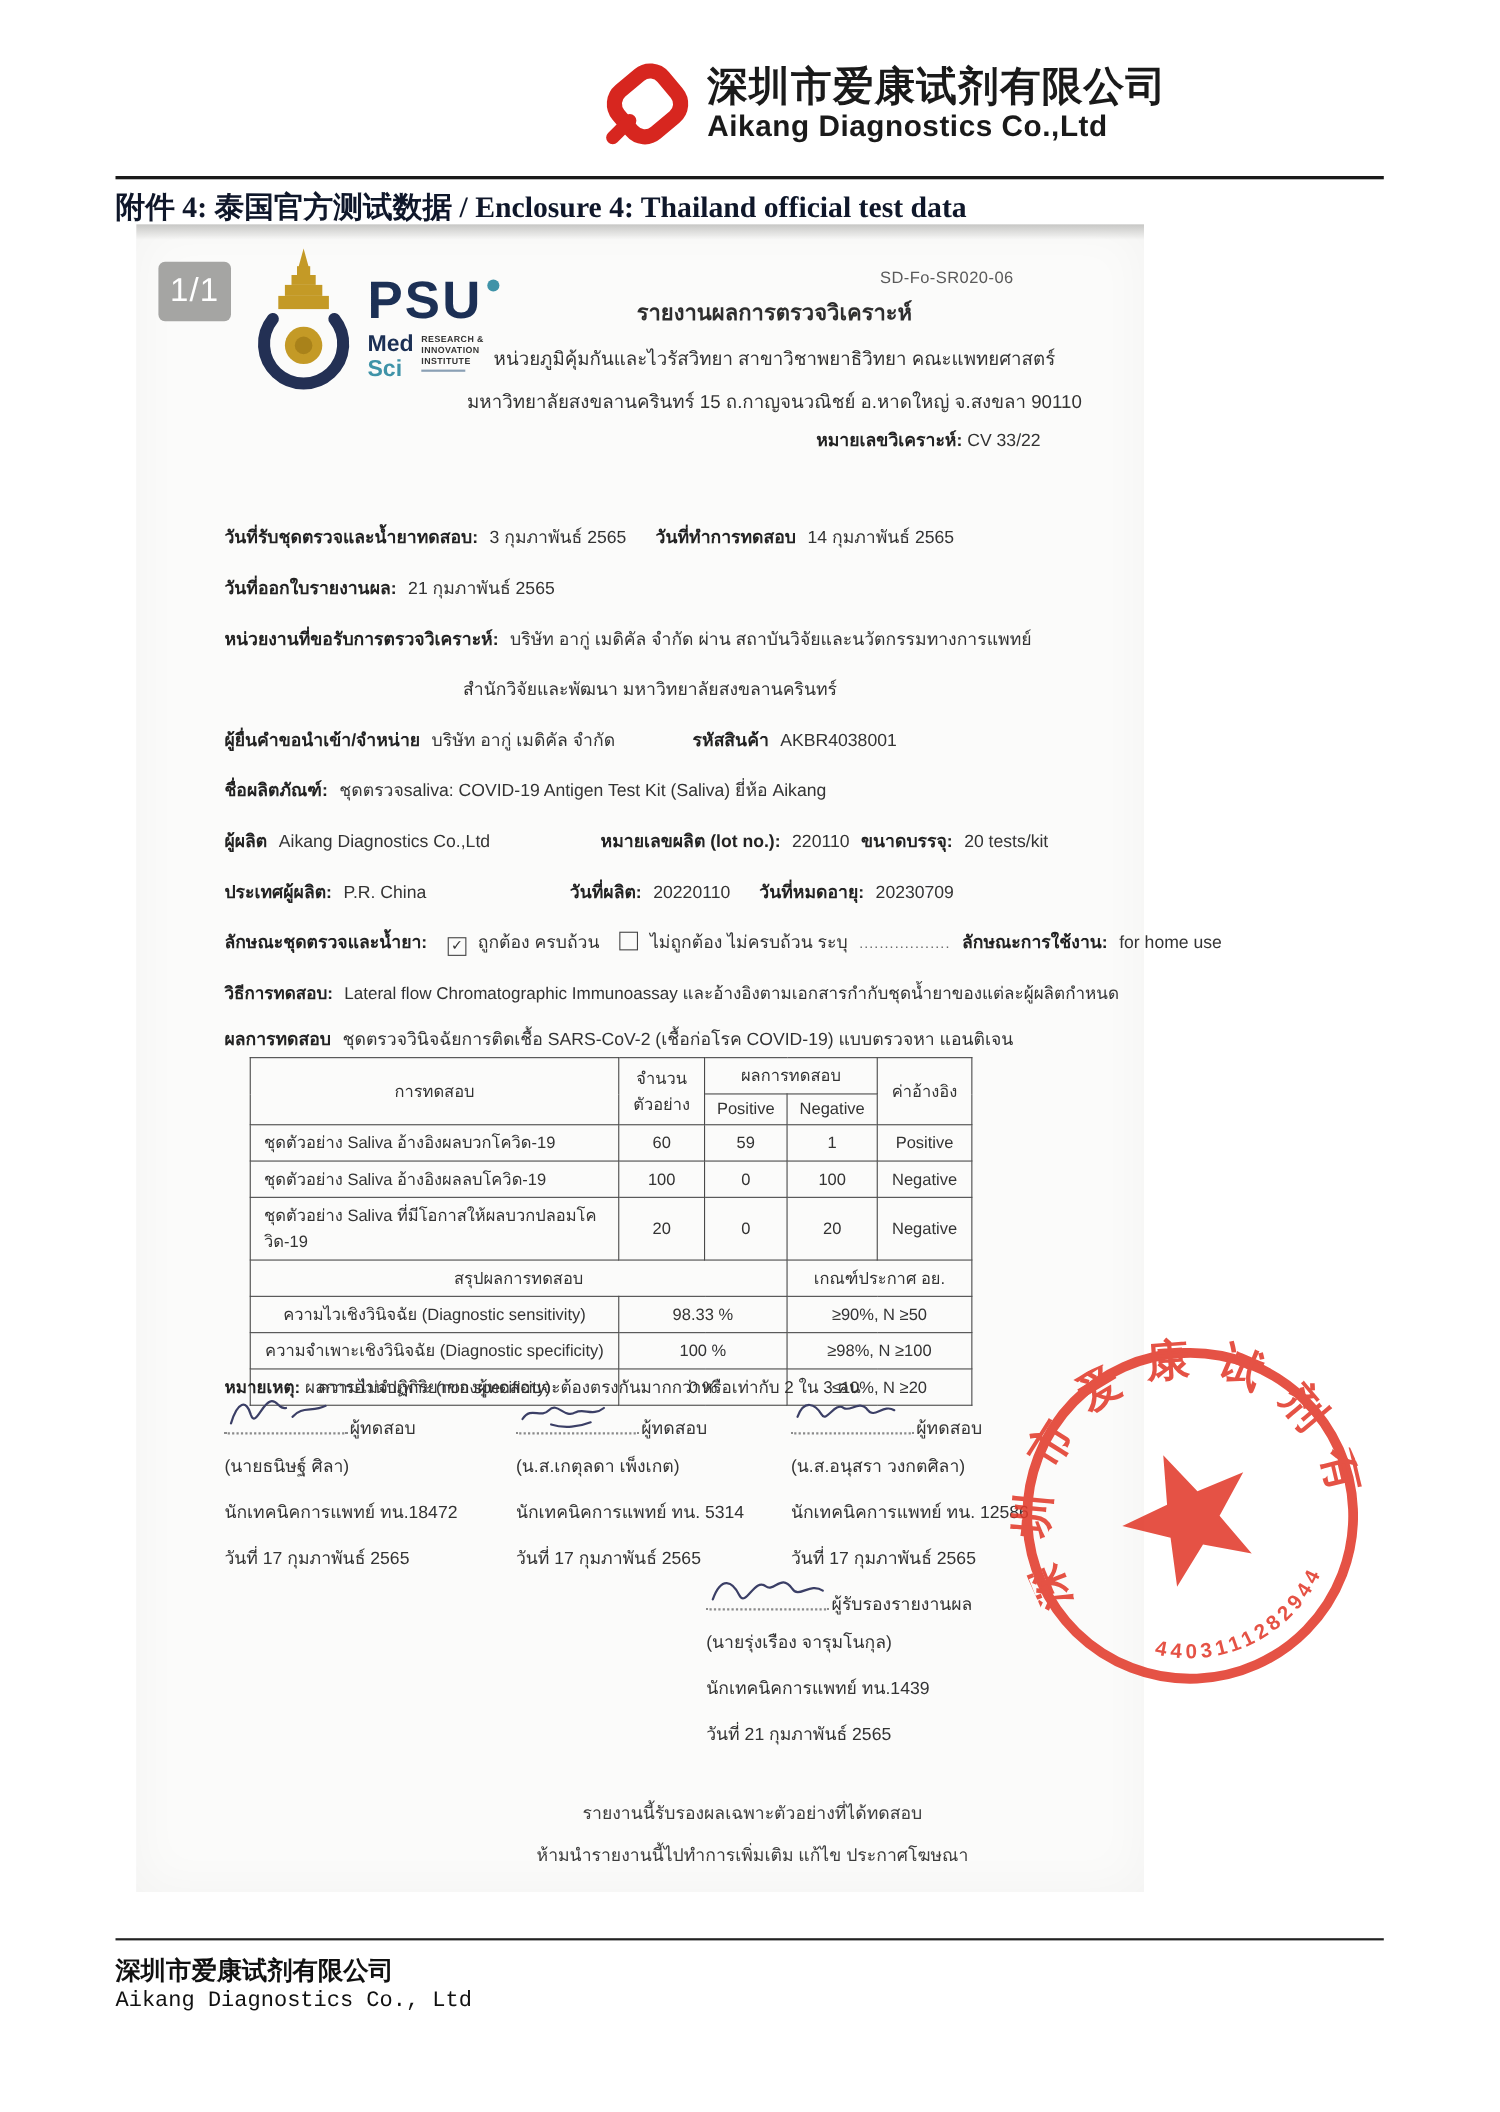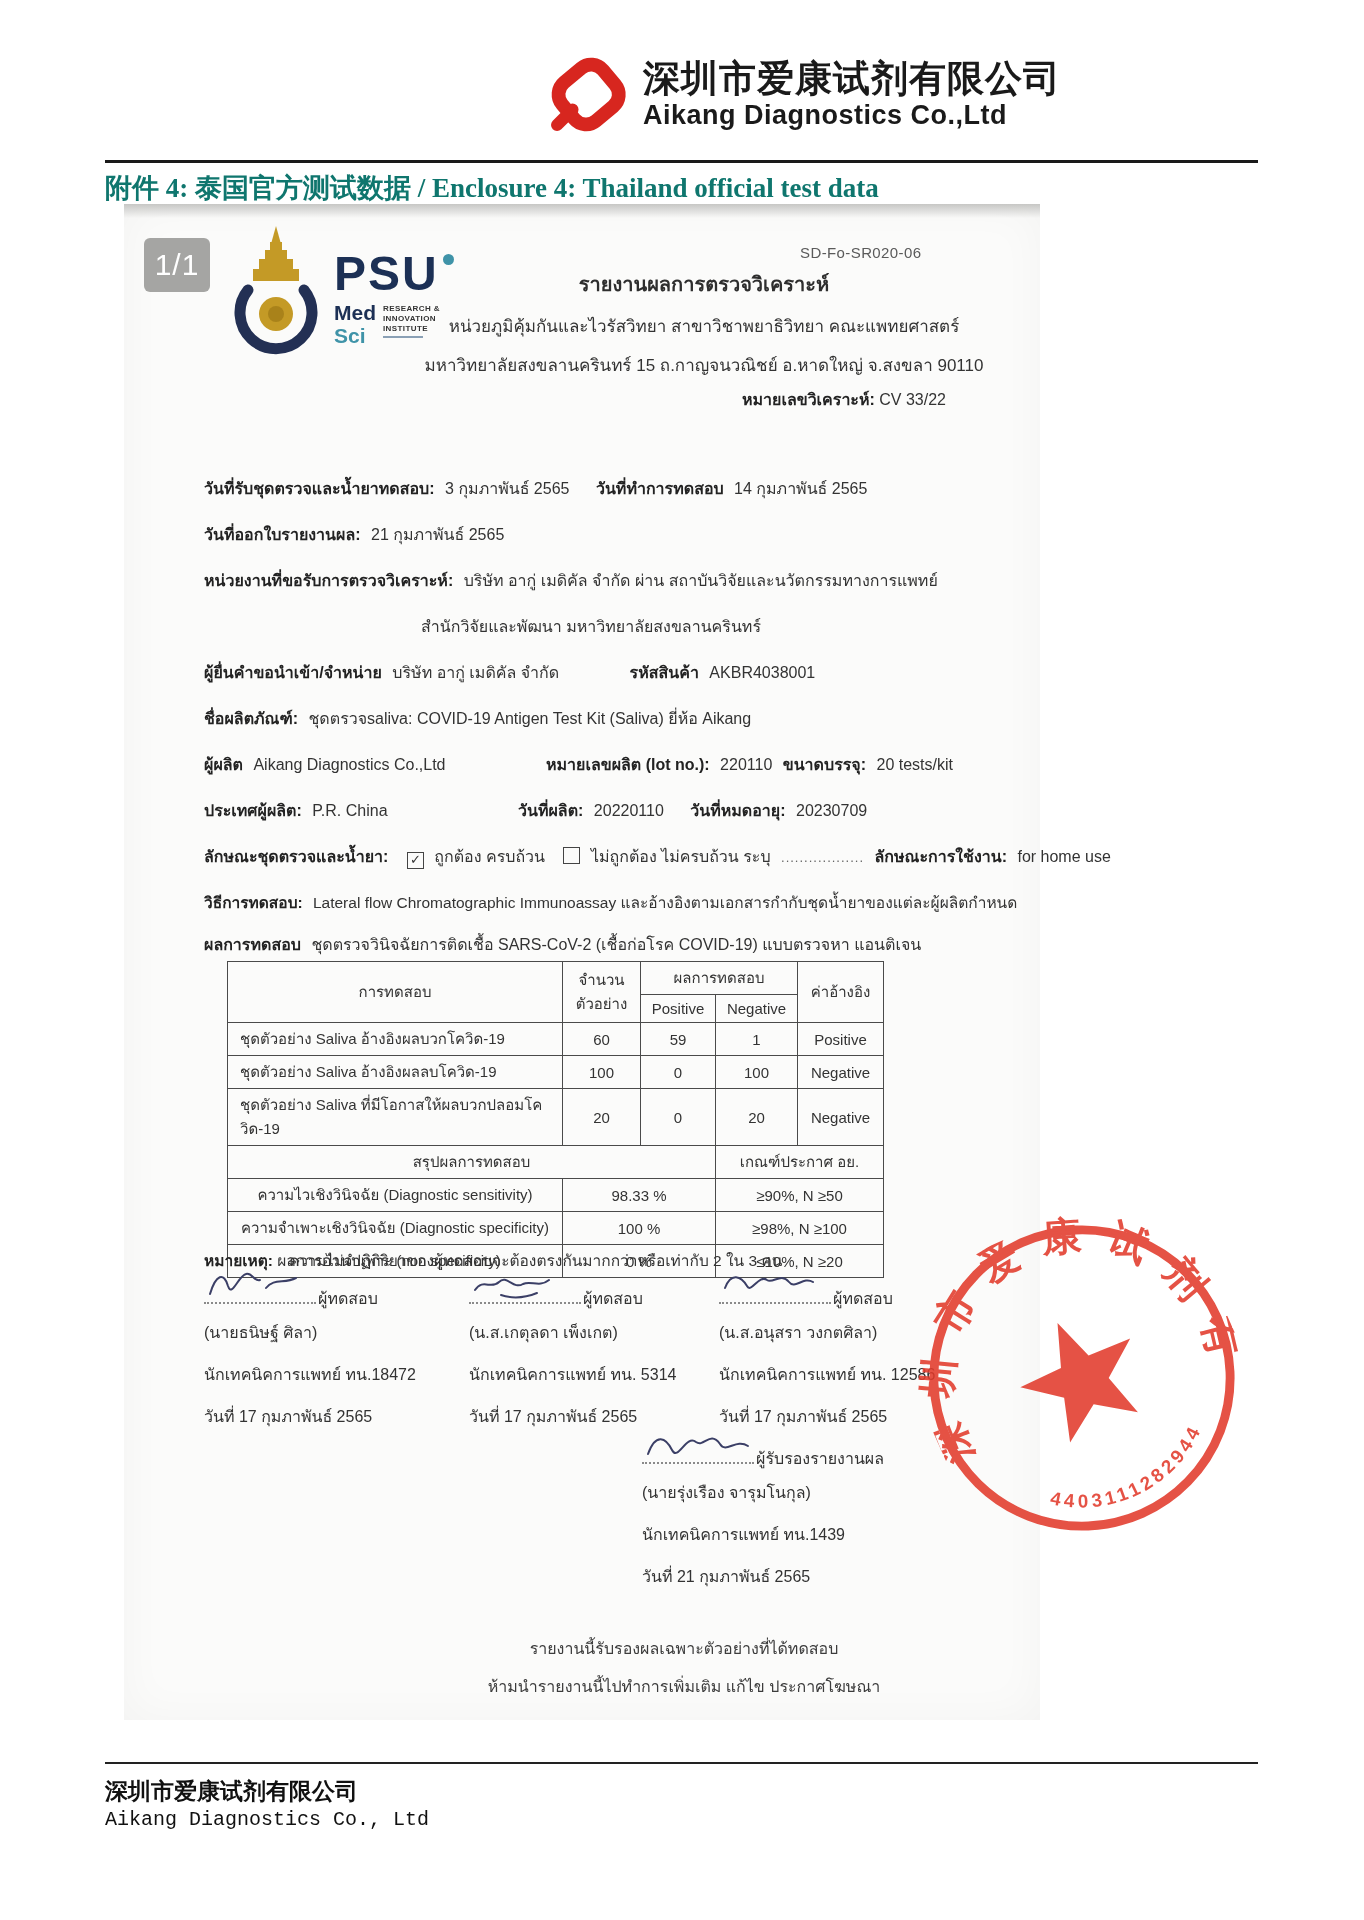--- a/index.html
+++ b/index.html
@@ -8,21 +8,21 @@
     font-family:"Liberation Sans","DejaVu Sans",sans-serif; color:#222; overflow:hidden;
   }
   
   .brand { position:absolute; left:545px; top:56px; display:flex; align-items:center; gap:12px; }
   .brand-logo { width:86px; height:78px; }
   .brand-cn { font-size:37px; font-weight:700; color:#1a1a1a; letter-spacing:1px; line-height:1.1; white-space:nowrap; }
   .brand-en { font-size:27px; font-weight:700; color:#1a1a1a; letter-spacing:.5px; white-space:nowrap; }
   .rule-top { position:absolute; left:105px; top:160px; width:1153px; height:3px; background:#1a1a1a; }
   .enclosure-title {
     position:absolute; left:105px; top:170px; font-family:"Liberation Serif","DejaVu Serif",serif;
-    font-weight:700; font-size:27px; color:#0f766e; white-space:nowrap;
+    font-weight:700; font-size:27px; color:#0f172a; white-space:nowrap;
   }
   
   .scan {
     position:absolute; left:124px; top:204px; width:916px; height:1516px;
     background:#fbfbfa; overflow:visible;
     box-shadow: inset 0 0 46px rgba(0,0,0,.035);
   }
   .scan::before {
     content:""; position:absolute; left:0; right:0; top:0; height:14px;
     background:linear-gradient(#c7c7c5, rgba(251,251,250,0));

